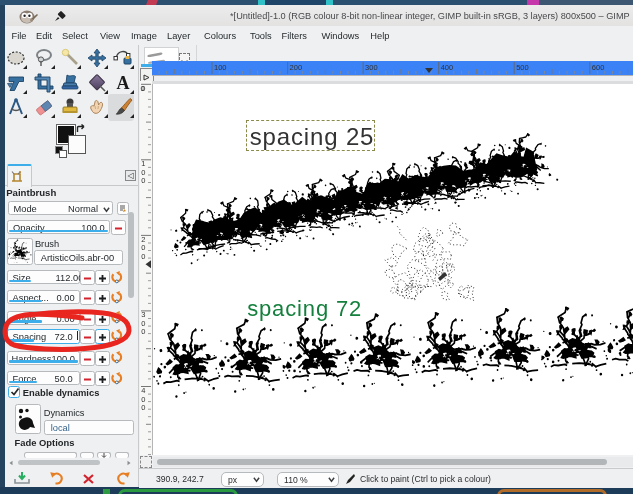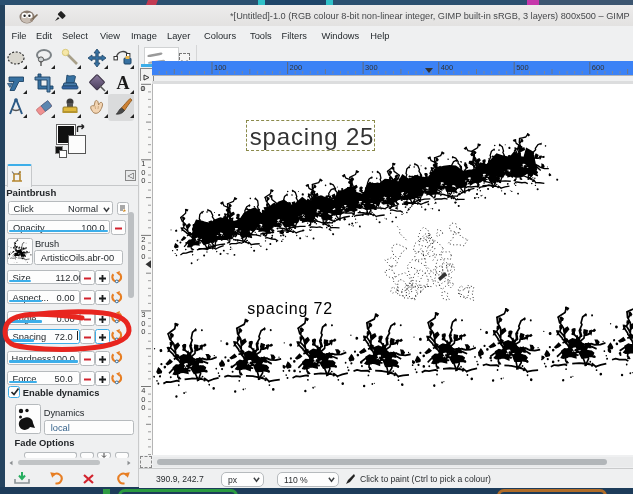--- a/index.html
+++ b/index.html
@@ -225,21 +225,21 @@
 <div style="position:absolute;left:1.6px;top:119.2px;width:23px;height:21px;background:#f2f3f4;border:1px solid #c6c8ca;border-bottom:none;border-top:2.5px solid #3daee9;border-radius:2px 2px 0 0;"></div>
 <svg style="position:absolute;left:5px;top:125px;" width="14" height="13" viewBox="0 0 14 13">
         <path d="M2 11 L12 11 M4 11 L4 4 L10 4 L10 11" fill="none" stroke="#b5872f" stroke-width="1.6"></path>
         <path d="M4 4 L2 1.5 M8 4 L10.5 2" stroke="#777" stroke-width="1.2"></path>
         <circle cx="10" cy="2" r="1" fill="#b5872f"></circle>
       </svg>
 <div style="position:absolute;left:120px;top:125.2px;width:9px;height:9px;border:1px solid #888;background:#e8e9ea;font-size:8px;line-height:9px;text-align:center;color:#333;">◁</div>
 <div style="position:absolute;left:123px;top:167px;width:6px;height:86px;background:#bcbfc2;border-radius:3px;"></div>
 <div style="position:absolute;left:1.2px;top:142px;font-weight:bold;font-size:9.6px;color:#232629;">Paintbrush</div>
 <div class="obox" style="left:2.5px;top:156.3px;width:103.5px;height:12px;">
-        <span class="rowlbl">Click</span>
+        <span class="rowlbl">Mode</span>
         <span class="rowval" style="right:14px;">Normal</span>
         <svg class="chev" style="right:2px;top:3.5px;" viewBox="0 0 8 8">
           <path d="M1 2 L4 6 L7 2" fill="none" stroke="#3a3d40" stroke-width="1.6"></path>
         </svg>
       </div>
 <div class="obox" style="left:112px;top:157px;width:10px;height:11px;">
         <svg style="position:absolute;left:1px;top:1px;" width="8" height="9" viewBox="0 0 8 9">
           <path d="M1 2 h5 M1 4 h5 M1 6 h3" stroke="#555" stroke-width="1"></path>
           <path d="M5 5 l2 2 l-3 1z" fill="#d28b26"></path>
         </svg>
@@ -627,21 +627,21 @@
 <use href="#splat" transform="translate(164.6,267.8) rotate(-7) scale(1.08,1.16)"></use>
 <use href="#splat" transform="translate(229.4,265.2) rotate(2) scale(1.08,1.16)"></use>
 <use href="#splat" transform="translate(294.2,262.6) rotate(-6) scale(1.08,1.16)"></use>
 <use href="#splat" transform="translate(359.0,260.0) rotate(3) scale(1.08,1.16)"></use>
 <use href="#splat" transform="translate(423.8,257.4) rotate(-5) scale(1.08,1.16)"></use>
 <use href="#splat" transform="translate(488.6,254.8) rotate(4) scale(1.08,1.16)"></use>
 <use href="#dots" transform="translate(279,178)"></use>
 </svg>
 <div style="position:absolute;left:93px;top:35.8px;width:127px;height:29px;border:1px dashed #8a8a4a;"></div>
 <div style="position:absolute;left:96.7px;top:41.2px;font-size:24px;line-height:24px;color:#333;letter-spacing:0.85px;">spacing 25</div>
-<div style="position:absolute;left:94.2px;top:212.9px;font-size:16px;line-height:24px;color:#000000;letter-spacing:0.85px;">spacing 72</div>
+<div style="position:absolute;left:94.2px;top:212.9px;font-size:22px;line-height:24px;color:#15803d;letter-spacing:0.85px;">spacing 72</div>
 </div>
 <div class="abs" id="cscroll">
       <div id="cthumb"></div>
     </div>
 <div class="abs" style="left:140px;top:456px;width:10px;height:10px;border:1px dashed #888;background:#f0f0f0;"></div>
 <div class="abs" id="statusbar">
 <span style="position:absolute;left:17px;top:5px;">390.9, 242.7</span>
 <div class="combo" style="left:82px;top:3px;width:41px;">
         <span style="position:absolute;left:6px;top:2px;">px</span>
         <svg class="chev" style="right:3px;top:3px;" viewBox="0 0 8 8">

